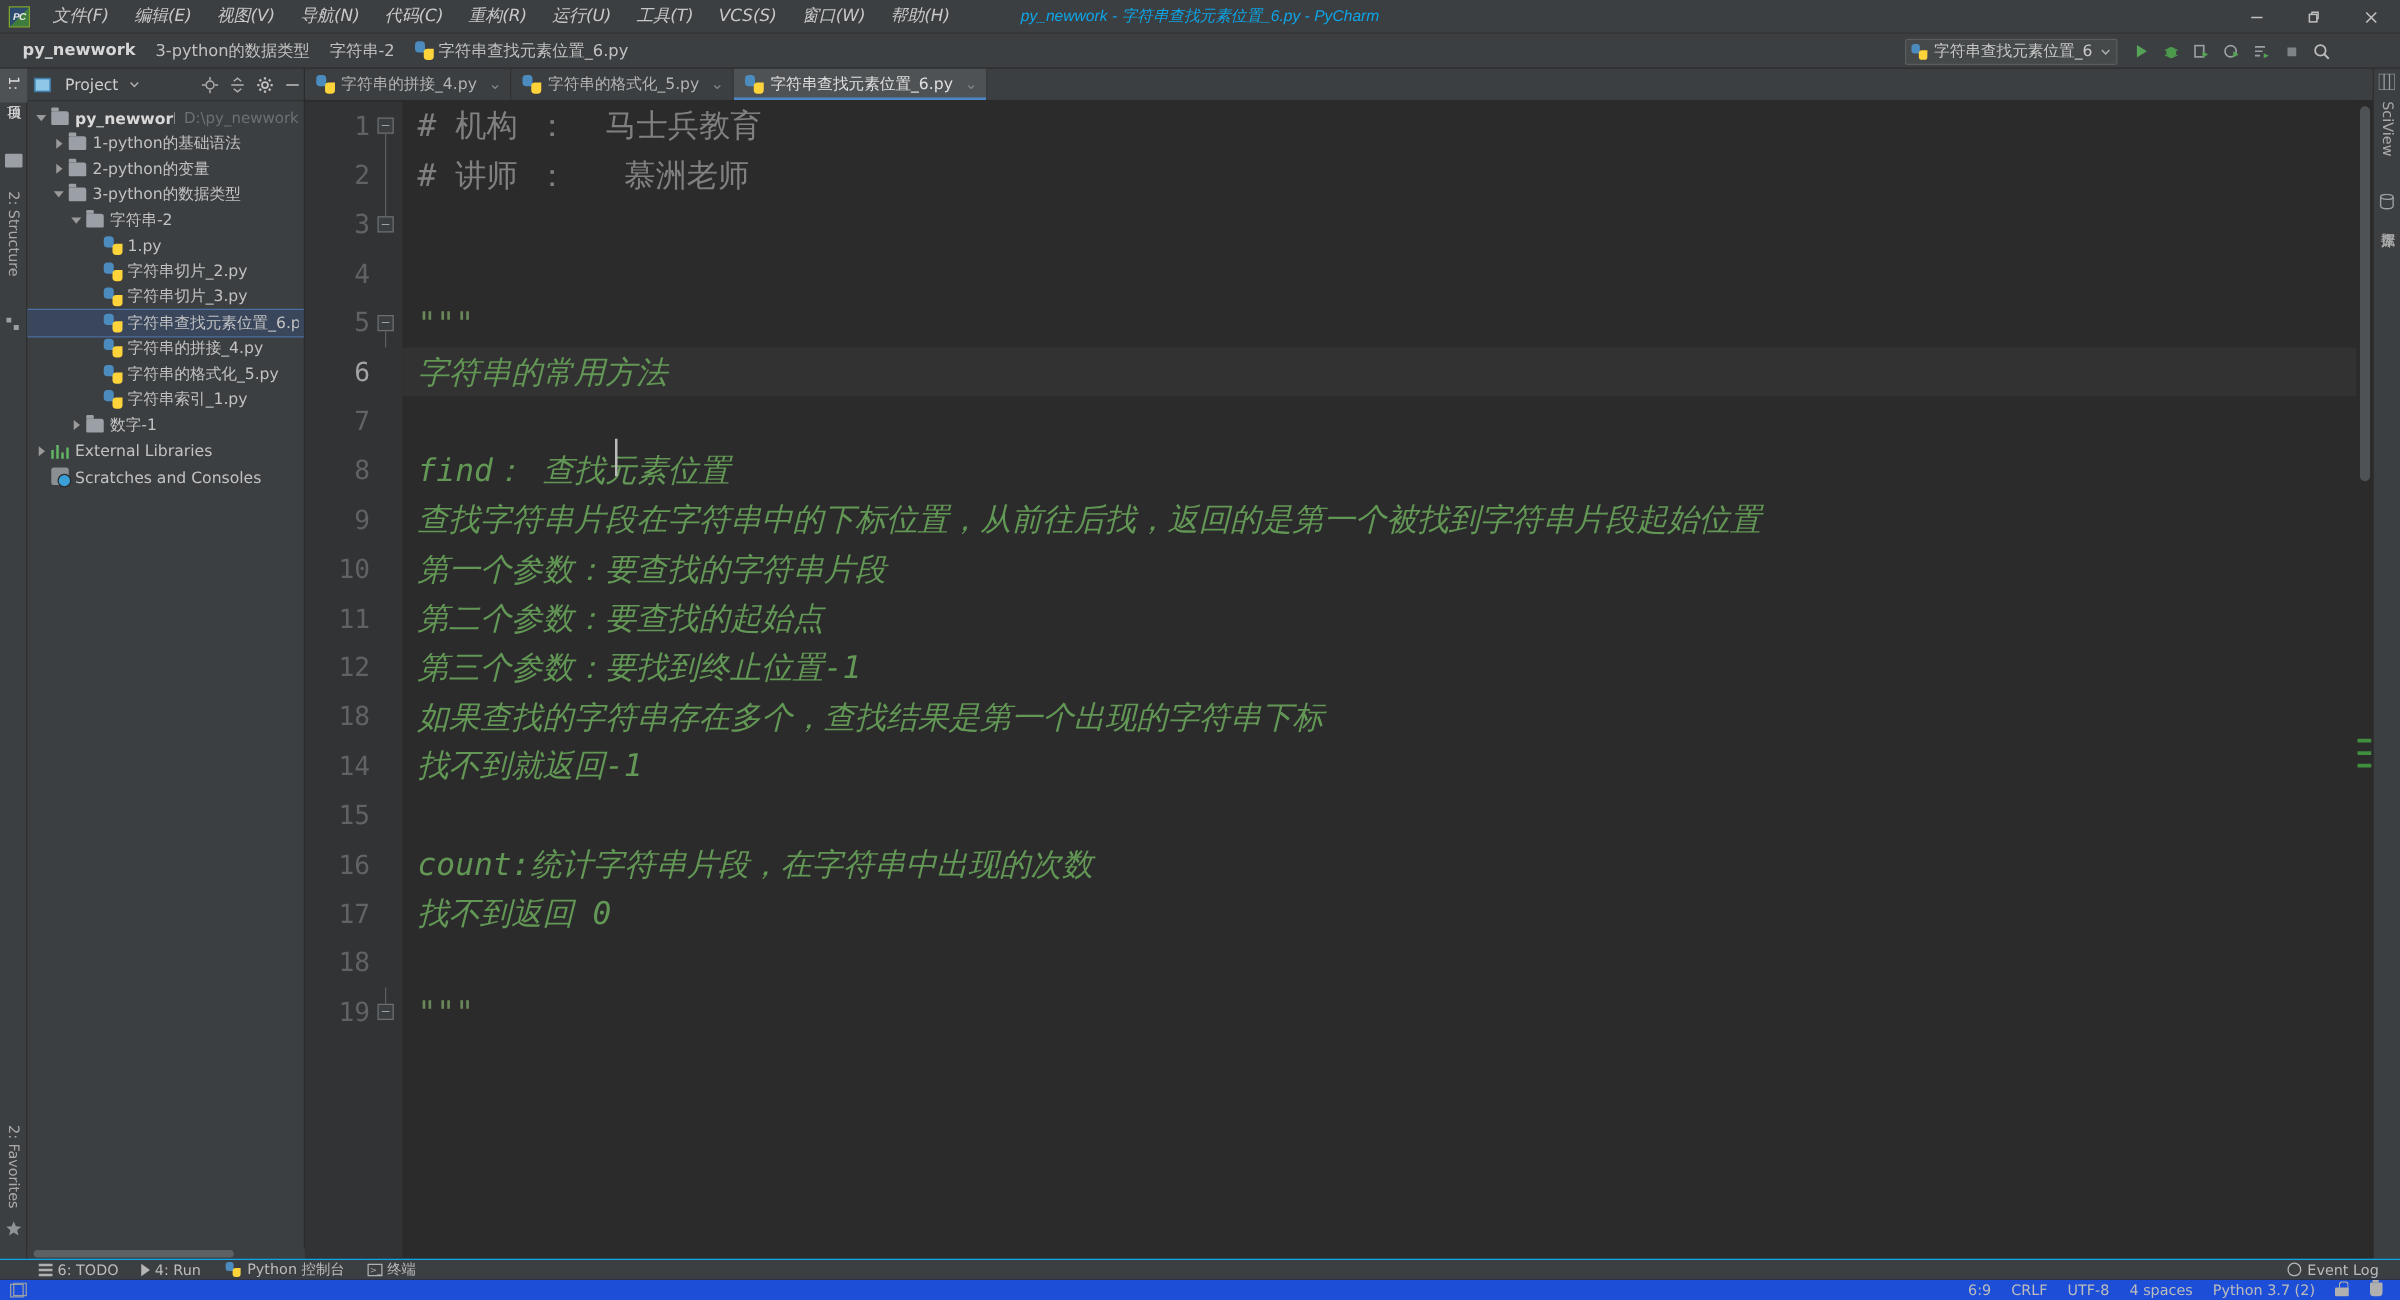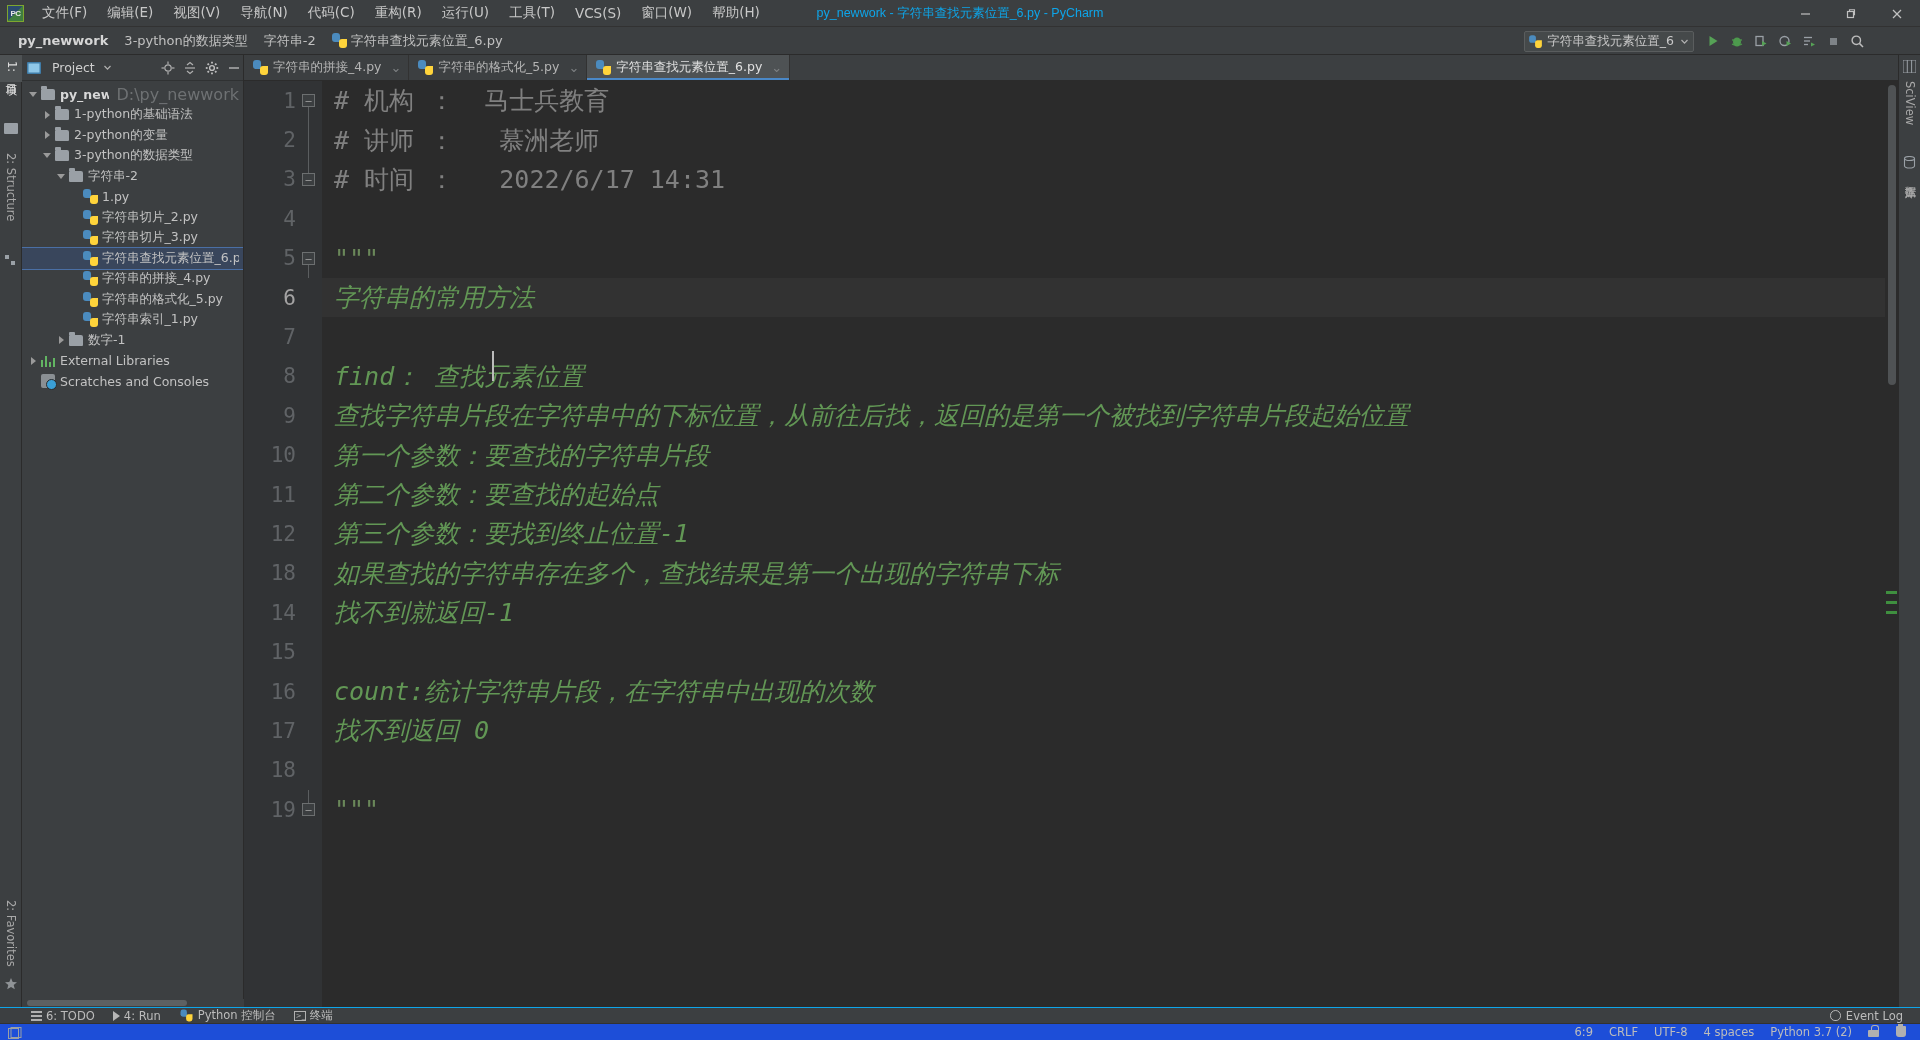--- a/index.html
+++ b/index.html
@@ -10,20 +10,21 @@
     overflow: hidden;
     color: #bbbbbb;
   }
   #app { position: relative; width: 1920px; height: 1040px; }
 
   
   .titlebar {
     position: absolute; top: 0; left: 0; width: 1920px; height: 27px;
     background: #3c3f41; display: flex; align-items: center;
     border-bottom: 1px solid #323232;
+    font-style: italic;
   }
   .pc-logo {
     width: 17px; height: 17px; margin-left: 7px; margin-right: 8px;
     border: 1px solid #7ea62f; background: linear-gradient(135deg,#2c4a6e 0 50%, #3f7d3f 50% 100%);
     color: #e8e8e8; font-size: 8px; font-weight: bold; line-height: 15px;
     text-align: center; letter-spacing: -0.5px;
   }
   .menu { display: flex; align-items: center; }
   .menu-item {
     font-size: 13.5px; color: #c8c8c8; padding: 3px 10px; white-space: nowrap;
@@ -108,21 +109,21 @@
   .arrow.closed i { border-left: 5px solid #9a9a9a; border-top: 4px solid transparent; border-bottom: 4px solid transparent; }
   .arrow.open i { border-top: 5px solid #9a9a9a; border-left: 4px solid transparent; border-right: 4px solid transparent; }
   .ico { width: 16px; height: 16px; margin-right: 4px; flex: 0 0 16px; display:flex; align-items:center; justify-content:center;}
   .folder { width:14px;height:11px;background:#9aa0a6;border-radius:1px 2px 1px 1px; position:relative;}
   .folder:before{content:"";position:absolute;top:-3px;left:0;width:6px;height:3px;background:#9aa0a6;border-radius:1px 1px 0 0;}
   .pyico { width:15px;height:15px;position:relative;display:inline-block;}
   .pyico:before{content:"";position:absolute;left:0;top:0;width:8px;height:9px;background:#4b8bbe;border-radius:3px 3px 0 3px;}
   .pyico:after{content:"";position:absolute;right:0;bottom:0;width:8px;height:9px;background:#ffd43b;border-radius:3px 0 3px 3px;}
   .tlabel { overflow:hidden; text-overflow: clip; }
   .tbold { font-weight: bold; color: #d8d8d8; }
-  .tdim { color: #6e7173; margin-left: 7px; font-size: 16px; }
+  .tdim { color: #6e7173; margin-left: 7px; font-size: 12px; }
   .libico { width:14px;height:12px;display:flex;gap:1.5px;align-items:flex-end;}
   .libico span{display:block;width:2.5px;background:#62b562;}
   .scratchico{width:14px;height:14px;border-radius:2px;background:#8a8f93;position:relative;}
   .scratchico:after{content:"";position:absolute;right:-2px;bottom:-2px;width:9px;height:9px;border-radius:50%;background:#3a9fd6;border:1px solid #2b2b2b;}
   .proj-scroll {
     position:absolute; left: 22px; bottom: 33px; width: 222px; height: 8px;
     background: #3c3f41;
   }
   .proj-scroll i { display:block; height: 6px; width: 160px; margin: 1px 0 0 5px; background:#5d6163; border-radius:3px; }
 
@@ -574,21 +575,20 @@
             <div class="hl"></div>
             <div class="num">2</div>
             <div class="foldline" style="top: 0px; bottom: 0px;"></div>
             <div class="txt c-comment"># 讲师 ：   慕洲老师</div>
           </div>
           <div class="cl">
             <div class="hl"></div>
             <div class="num">3</div>
             <div class="foldline" style="top: 0px; height: 13px;"></div>
             <div class="fold" style="top: 13px;">–</div>
-            <div class="txt c-comment"># 时间 ：   2022/6/17 14:31</div>
           </div>
           <div class="cl">
             <div class="hl"></div>
             <div class="num">4</div>
             <div class="txt "></div>
           </div>
           <div class="cl">
             <div class="hl"></div>
             <div class="num">5</div>
             <div class="fold" style="top: 13px;">–</div>

